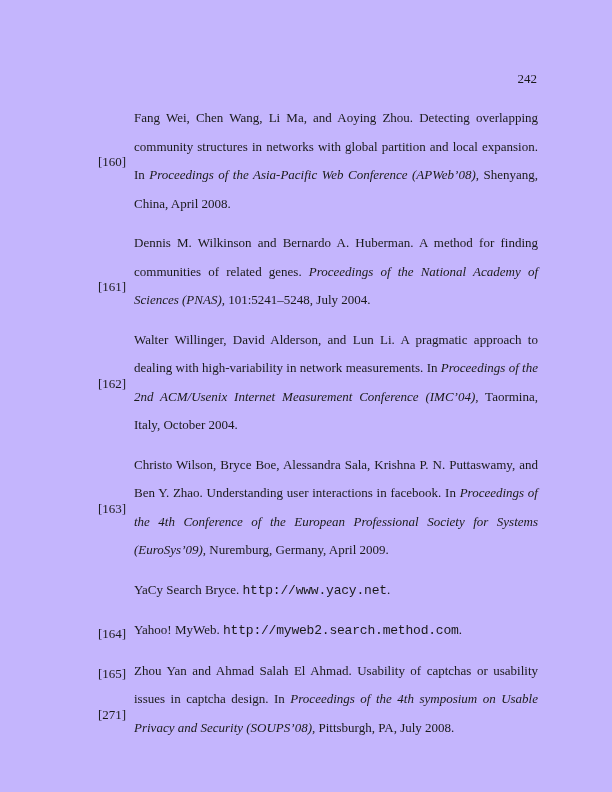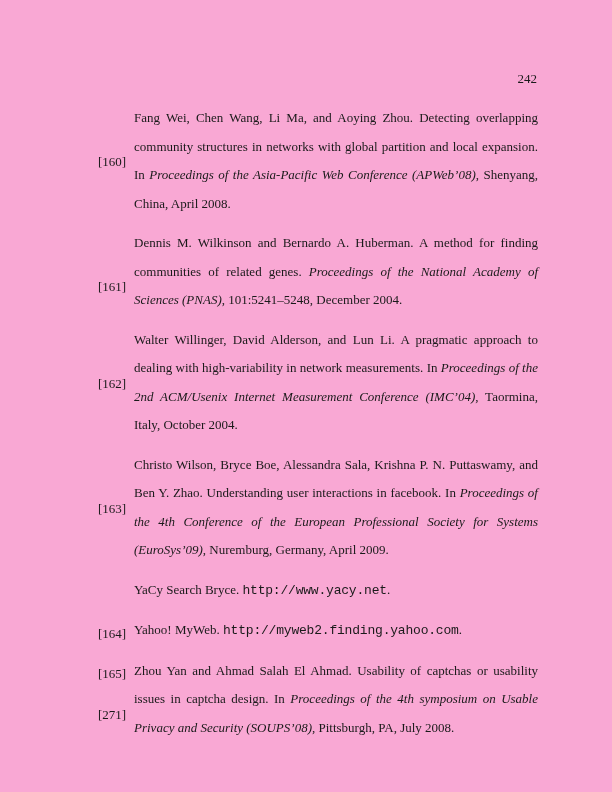--- a/index.html
+++ b/index.html
@@ -4,21 +4,21 @@
 <style>
   html, body {
     margin: 0;
     padding: 0;
     background: #ffffff;
   }
   .page {
     position: relative;
     width: 612px;
     height: 792px;
-    background: #f9a8d4;
+    background: #c4b5fd;
     color: #1a1a1a;
     font-family: "Liberation Serif", "DejaVu Serif", serif;
     overflow: hidden;
   }
   .page-number {
     position: absolute;
     top: 71px;
     right: 75px;
     font-size: 13px;
     color: #1a1a1a;
@@ -52,20 +52,20 @@
     letter-spacing: -0.2px;
   }
 </style>
 </head>
 <body>
 
 <div class="page">
   <div class="page-number">242</div>
   <div class="ref-list">
       <div class="ref-item"><span class="ref-label">[160]</span><span class="ref-text"><span class="seg-normal">Fang Wei, Chen Wang, Li Ma, and Aoying Zhou. Detecting overlapping community structures in networks with global partition and local expansion. In </span><span class="seg-italic">Proceedings of the Asia-Pacific Web Conference (APWeb’08)</span><span class="seg-normal">, Shenyang, China, April 2008.</span></span></div>
-      <div class="ref-item"><span class="ref-label">[161]</span><span class="ref-text"><span class="seg-normal">Dennis M. Wilkinson and Bernardo A. Huberman. A method for finding communities of related genes. </span><span class="seg-italic">Proceedings of the National Academy of Sciences (PNAS)</span><span class="seg-normal">, 101:5241–5248, December 2004.</span></span></div>
+      <div class="ref-item"><span class="ref-label">[161]</span><span class="ref-text"><span class="seg-normal">Dennis M. Wilkinson and Bernardo A. Huberman. A method for finding communities of related genes. </span><span class="seg-italic">Proceedings of the National Academy of Sciences (PNAS)</span><span class="seg-normal">, 101:5241–5248, July 2004.</span></span></div>
       <div class="ref-item"><span class="ref-label">[162]</span><span class="ref-text"><span class="seg-normal">Walter Willinger, David Alderson, and Lun Li. A pragmatic approach to dealing with high-variability in network measurements. In </span><span class="seg-italic">Proceedings of the 2nd ACM/Usenix Internet Measurement Conference (IMC’04)</span><span class="seg-normal">, Taormina, Italy, October 2004.</span></span></div>
       <div class="ref-item"><span class="ref-label">[163]</span><span class="ref-text"><span class="seg-normal">Christo Wilson, Bryce Boe, Alessandra Sala, Krishna P. N. Puttaswamy, and Ben Y. Zhao. Understanding user interactions in facebook. In </span><span class="seg-italic">Proceedings of the 4th Conference of the European Professional Society for Systems (EuroSys’09)</span><span class="seg-normal">, Nuremburg, Germany, April 2009.</span></span></div>
       <div class="ref-item"><span class="ref-label">[164]</span><span class="ref-text"><span class="seg-normal">YaCy Search Bryce. </span><span class="seg-mono">http://www.yacy.net</span><span class="seg-normal">.</span></span></div>
-      <div class="ref-item"><span class="ref-label">[165]</span><span class="ref-text"><span class="seg-normal">Yahoo! MyWeb. </span><span class="seg-mono">http://myweb2.finding.yahoo.com</span><span class="seg-normal">.</span></span></div>
+      <div class="ref-item"><span class="ref-label">[165]</span><span class="ref-text"><span class="seg-normal">Yahoo! MyWeb. </span><span class="seg-mono">http://myweb2.search.method.com</span><span class="seg-normal">.</span></span></div>
       <div class="ref-item"><span class="ref-label">[271]</span><span class="ref-text"><span class="seg-normal">Zhou Yan and Ahmad Salah El Ahmad. Usability of captchas or usability issues in captcha design. In </span><span class="seg-italic">Proceedings of the 4th symposium on Usable Privacy and Security (SOUPS’08)</span><span class="seg-normal">, Pittsburgh, PA, July 2008.</span></span></div>
     </div>
 </div>
 
 </body></html>

